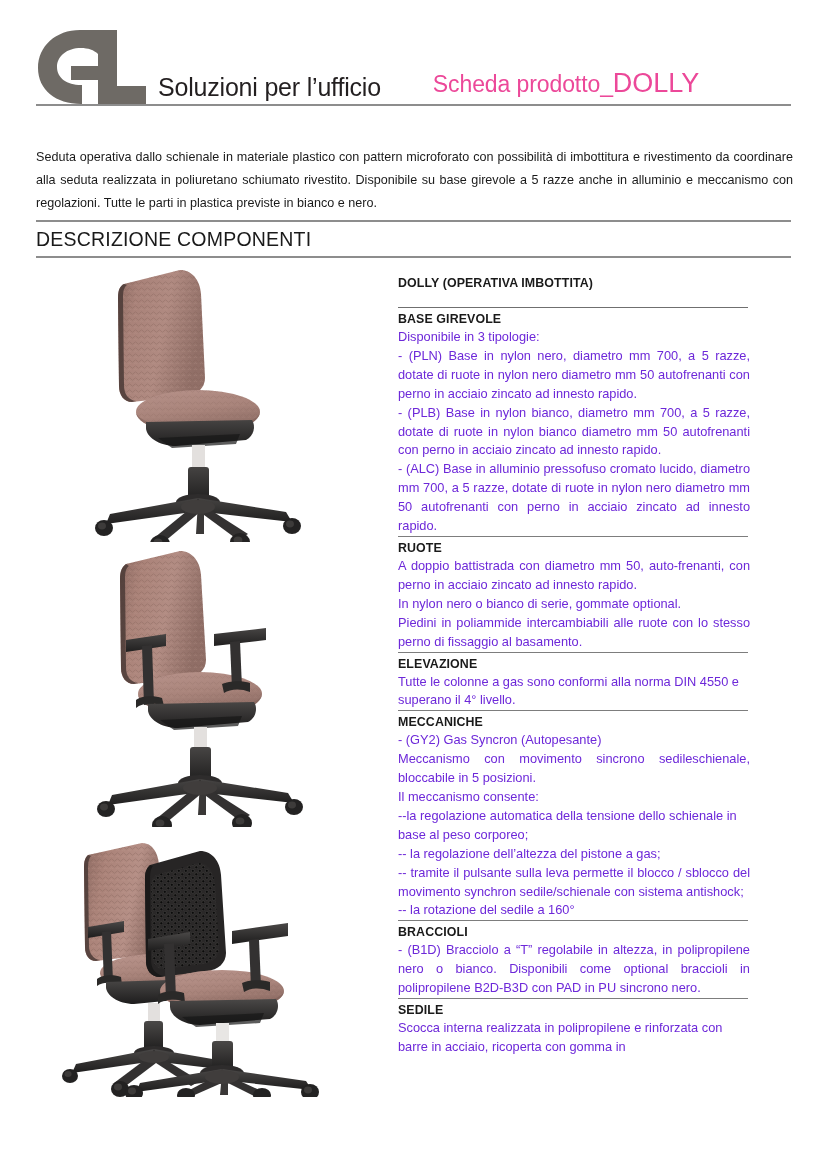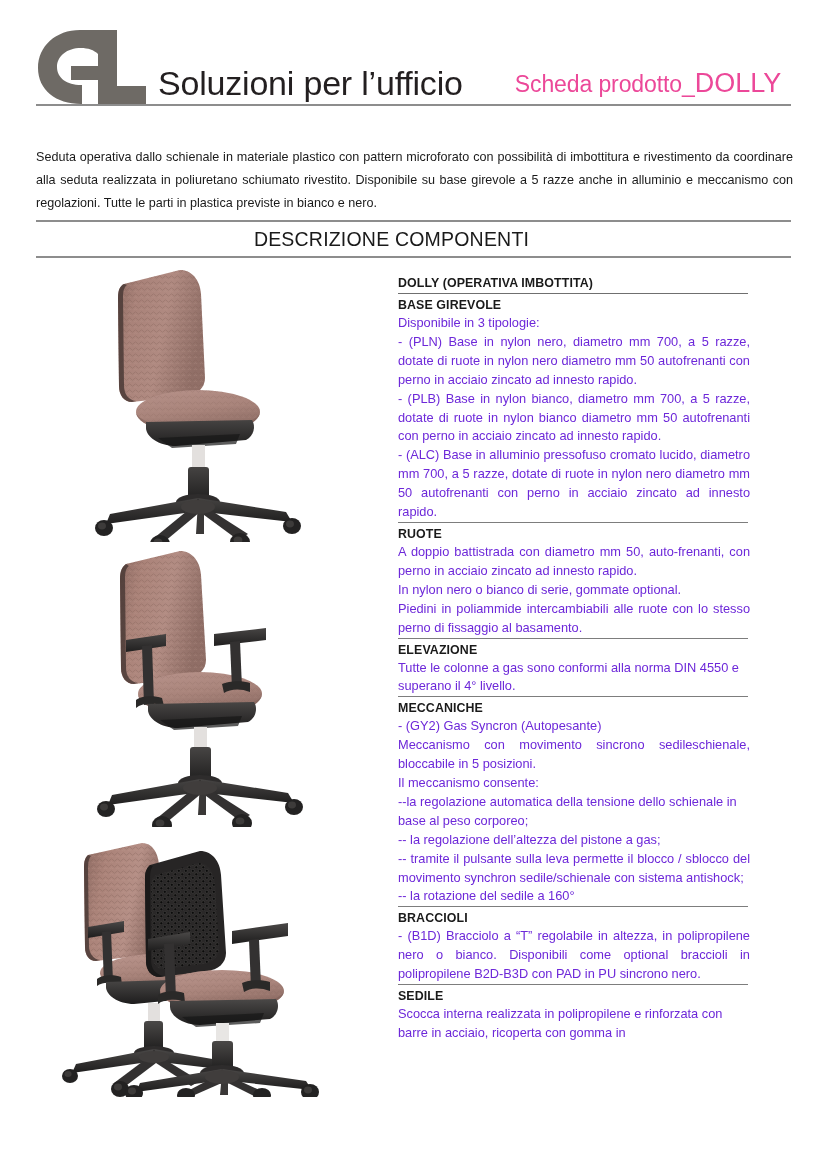--- a/index.html
+++ b/index.html
@@ -25,21 +25,21 @@
     align-items: flex-end;
   }
   .logo-wrap {
     display: flex;
     align-items: flex-end;
     gap: 10px;
     height: 78px;
   }
   .logo-mark { display:block; }
   .logo-tagline {
-    font-size: 34px;
+    font-size: 25px;
     color: #231f20;
     letter-spacing: -0.2px;
     line-height: 1;
     padding-bottom: 6px;
     white-space: nowrap;
   }
   .doc-title {
     margin-left: 52px;
     padding-bottom: 7px;
     font-size: 23px;
@@ -74,21 +74,21 @@
   }
   .intro span { display: inline; }
 
   
   .desc-banner {
     position: absolute;
     left: 36px; top: 224px;
     width: 755px; height: 31px;
     display: flex;
     align-items: center;
-    justify-content: center;
+    justify-content: flex-start;
   }
   .desc-banner span {
     font-size: 19.5px;
     letter-spacing: 0.2px;
     color: #1a1a1a;
     padding-right: 44px;
   }
 
   
   .body-cols {
@@ -118,21 +118,21 @@
   }
   .sec-title {
     font-weight: bold;
     font-size: 12.4px;
     line-height: 18px;
     margin-top: 2px;
     letter-spacing: 0.1px;
   }
   .sec-title.underlined {
     border-bottom: 1.4px solid #6f6f6f;
-    padding-bottom: 1px;
+    padding-bottom: 15px;
     width: 350px;
     margin-top: 12px;
   }
   .sec-body {
     font-size: 12.8px;
     line-height: 18.9px;
     color: #6d28d9;
   }
   .sec-body p { margin: 0; }
   .sec-body p.j { text-align: justify; text-align-last: left; }

